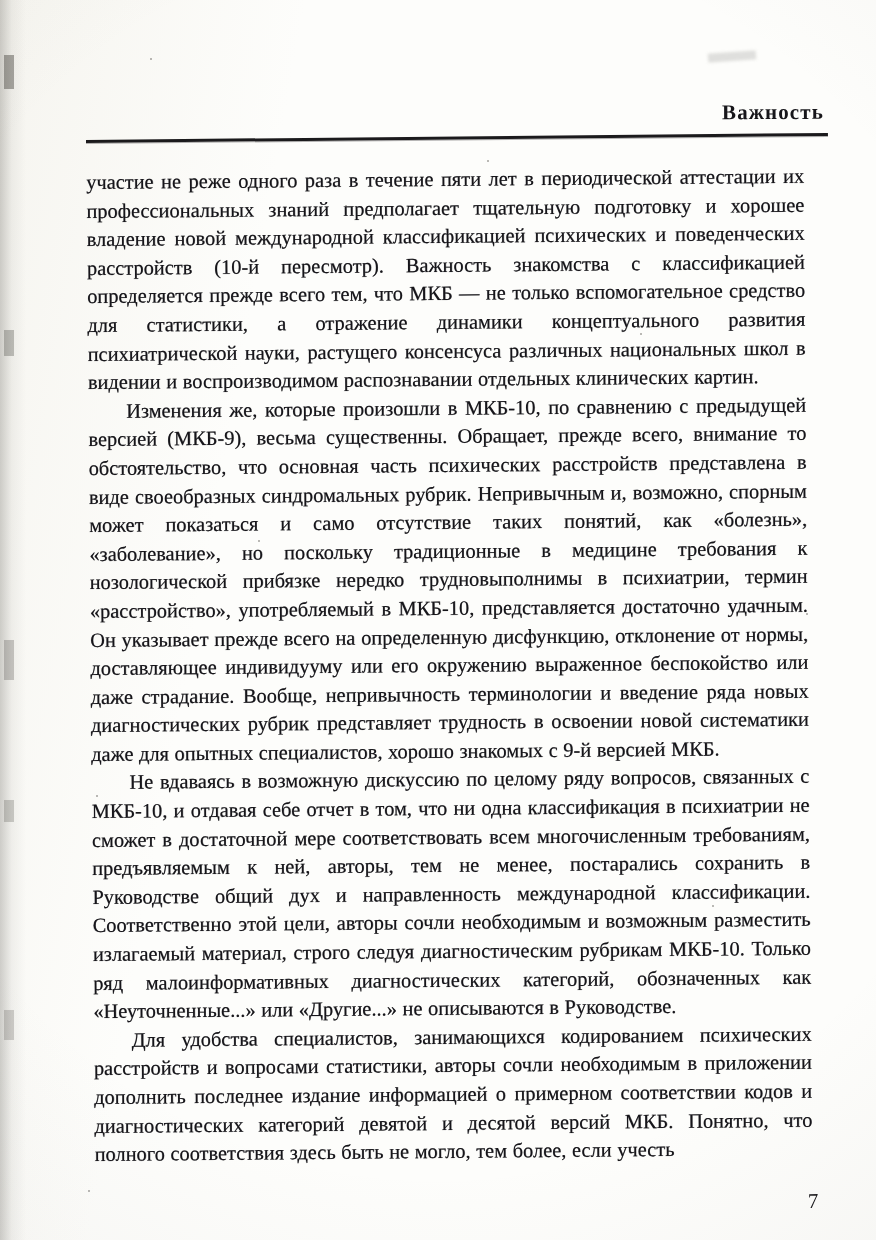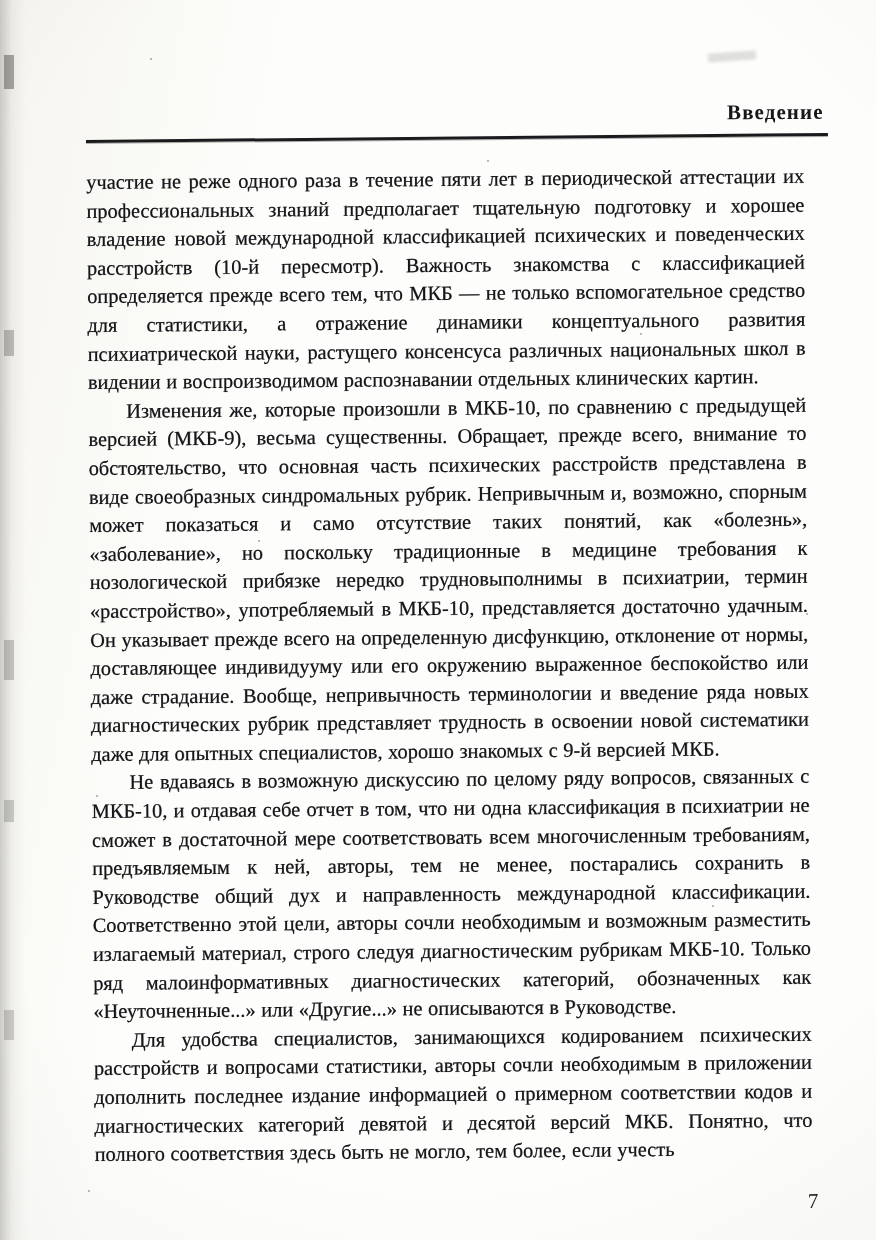--- a/index.html
+++ b/index.html
@@ -147,21 +147,21 @@
   <div class="speckle" style="left:345px;top:205px;width:2px;height:2px;"></div>
   <div class="speckle" style="left:640px;top:333px;width:2px;height:2px;"></div>
   <div class="speckle" style="left:258px;top:540px;width:2px;height:2px;"></div>
   <div class="speckle" style="left:806px;top:613px;width:2px;height:2px;"></div>
   <div class="speckle" style="left:96px;top:795px;width:2px;height:2px;"></div>
   <div class="speckle" style="left:712px;top:905px;width:2px;height:2px;"></div>
   <div class="speckle" style="left:398px;top:1105px;width:2px;height:2px;"></div>
   <div class="speckle" style="left:88px;top:1190px;width:2px;height:2px;"></div>
 
   <div class="header">
-    <div class="header-title">Введение</div>
+    <div class="header-title">Важность</div>
     <div class="header-rule"></div>
   </div>
 
   <div class="body">
     <p class="para first">участие не реже одного раза в течение пяти лет в периодической аттестации их профессиональных знаний предполагает тщательную подготовку и хорошее владение новой международной классификацией психических и поведенческих расстройств (10-й пересмотр). Важность знакомства с классификацией определяется прежде всего тем, что МКБ — не только вспомогательное средство для статистики, а отражение динамики концептуального развития психиатрической науки, растущего консенсуса различных национальных школ в видении и воспроизводимом распознавании отдельных клинических картин.</p>
     <p class="para">Изменения же, которые произошли в МКБ-10, по сравнению с предыдущей версией (МКБ-9), весьма существенны. Обращает, прежде всего, внимание то обстоятельство, что основная часть психических расстройств представлена в виде своеобразных синдромальных рубрик. Непривычным и, возможно, спорным может показаться и само отсутствие таких понятий, как «болезнь», «заболевание», но поскольку традиционные в медицине требования к нозологической прибязке нередко трудновыполнимы в психиатрии, термин «расстройство», употребляемый в МКБ-10, представляется достаточно удачным. Он указывает прежде всего на определенную дисфункцию, отклонение от нормы, доставляющее индивидууму или его окружению выраженное беспокойство или даже страдание. Вообще, непривычность терминологии и введение ряда новых диагностических рубрик представляет трудность в освоении новой систематики даже для опытных специалистов, хорошо знакомых с 9-й версией МКБ.</p>
     <p class="para">Не вдаваясь в возможную дискуссию по целому ряду вопросов, связанных с МКБ-10, и отдавая себе отчет в том, что ни одна классификация в психиатрии не сможет в достаточной мере соответствовать всем многочисленным требованиям, предъявляемым к ней, авторы, тем не менее, постарались сохранить в Руководстве общий дух и направленность международной классификации. Соответственно этой цели, авторы сочли необходимым и возможным разместить излагаемый материал, строго следуя диагностическим рубрикам МКБ-10. Только ряд малоинформативных диагностических категорий, обозначенных как «Неуточненные...» или «Другие...» не описываются в Руководстве.</p>
     <p class="para">Для удобства специалистов, занимающихся кодированием психических расстройств и вопросами статистики, авторы сочли необходимым в приложении дополнить последнее издание информацией о примерном соответствии кодов и диагностических категорий девятой и десятой версий МКБ. Понятно, что полного соответствия здесь быть не могло, тем более, если учесть</p>
   </div>
 

